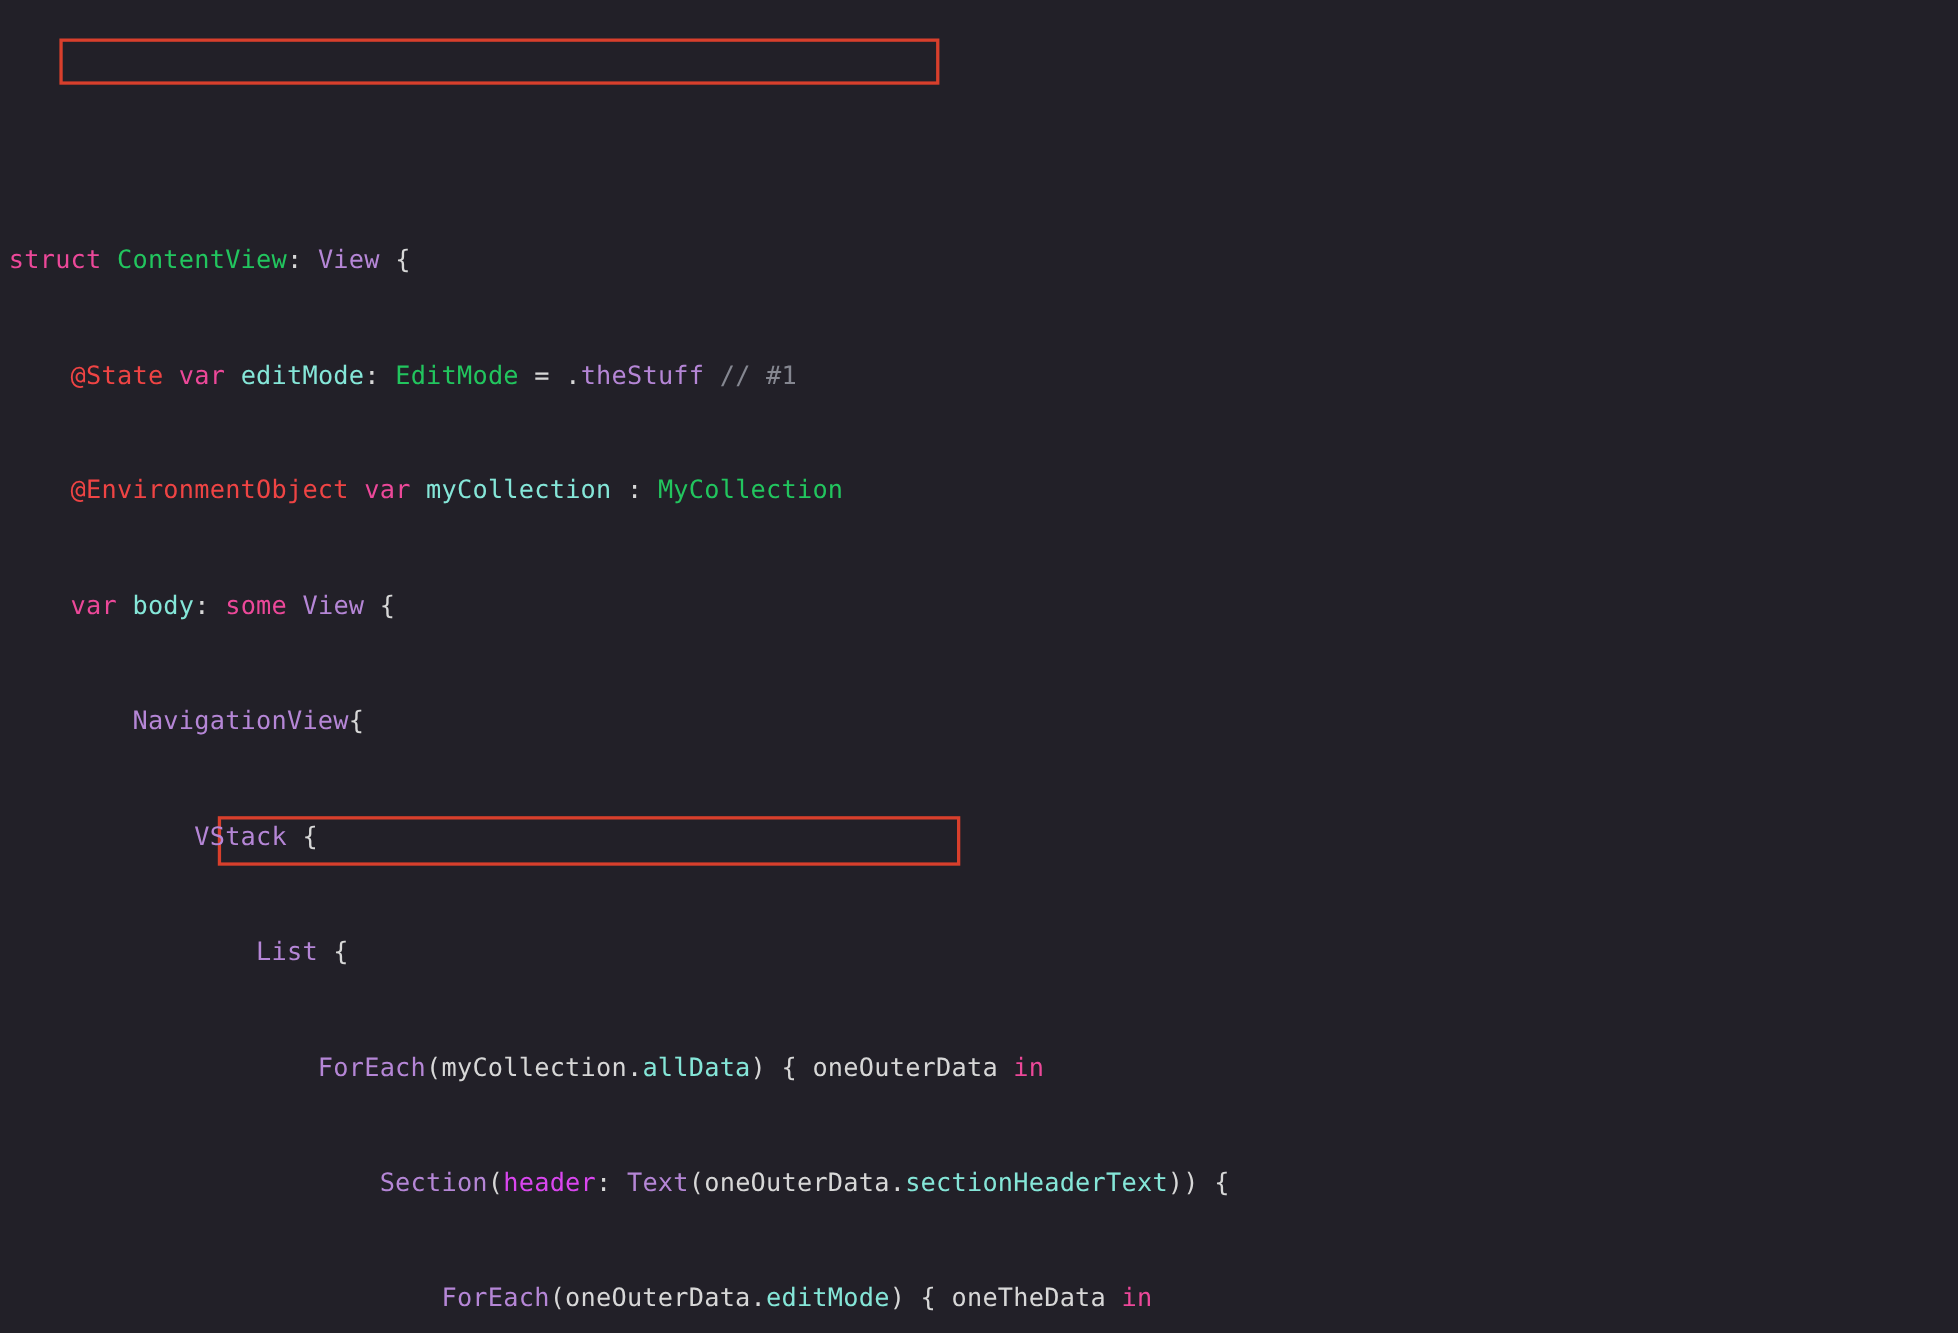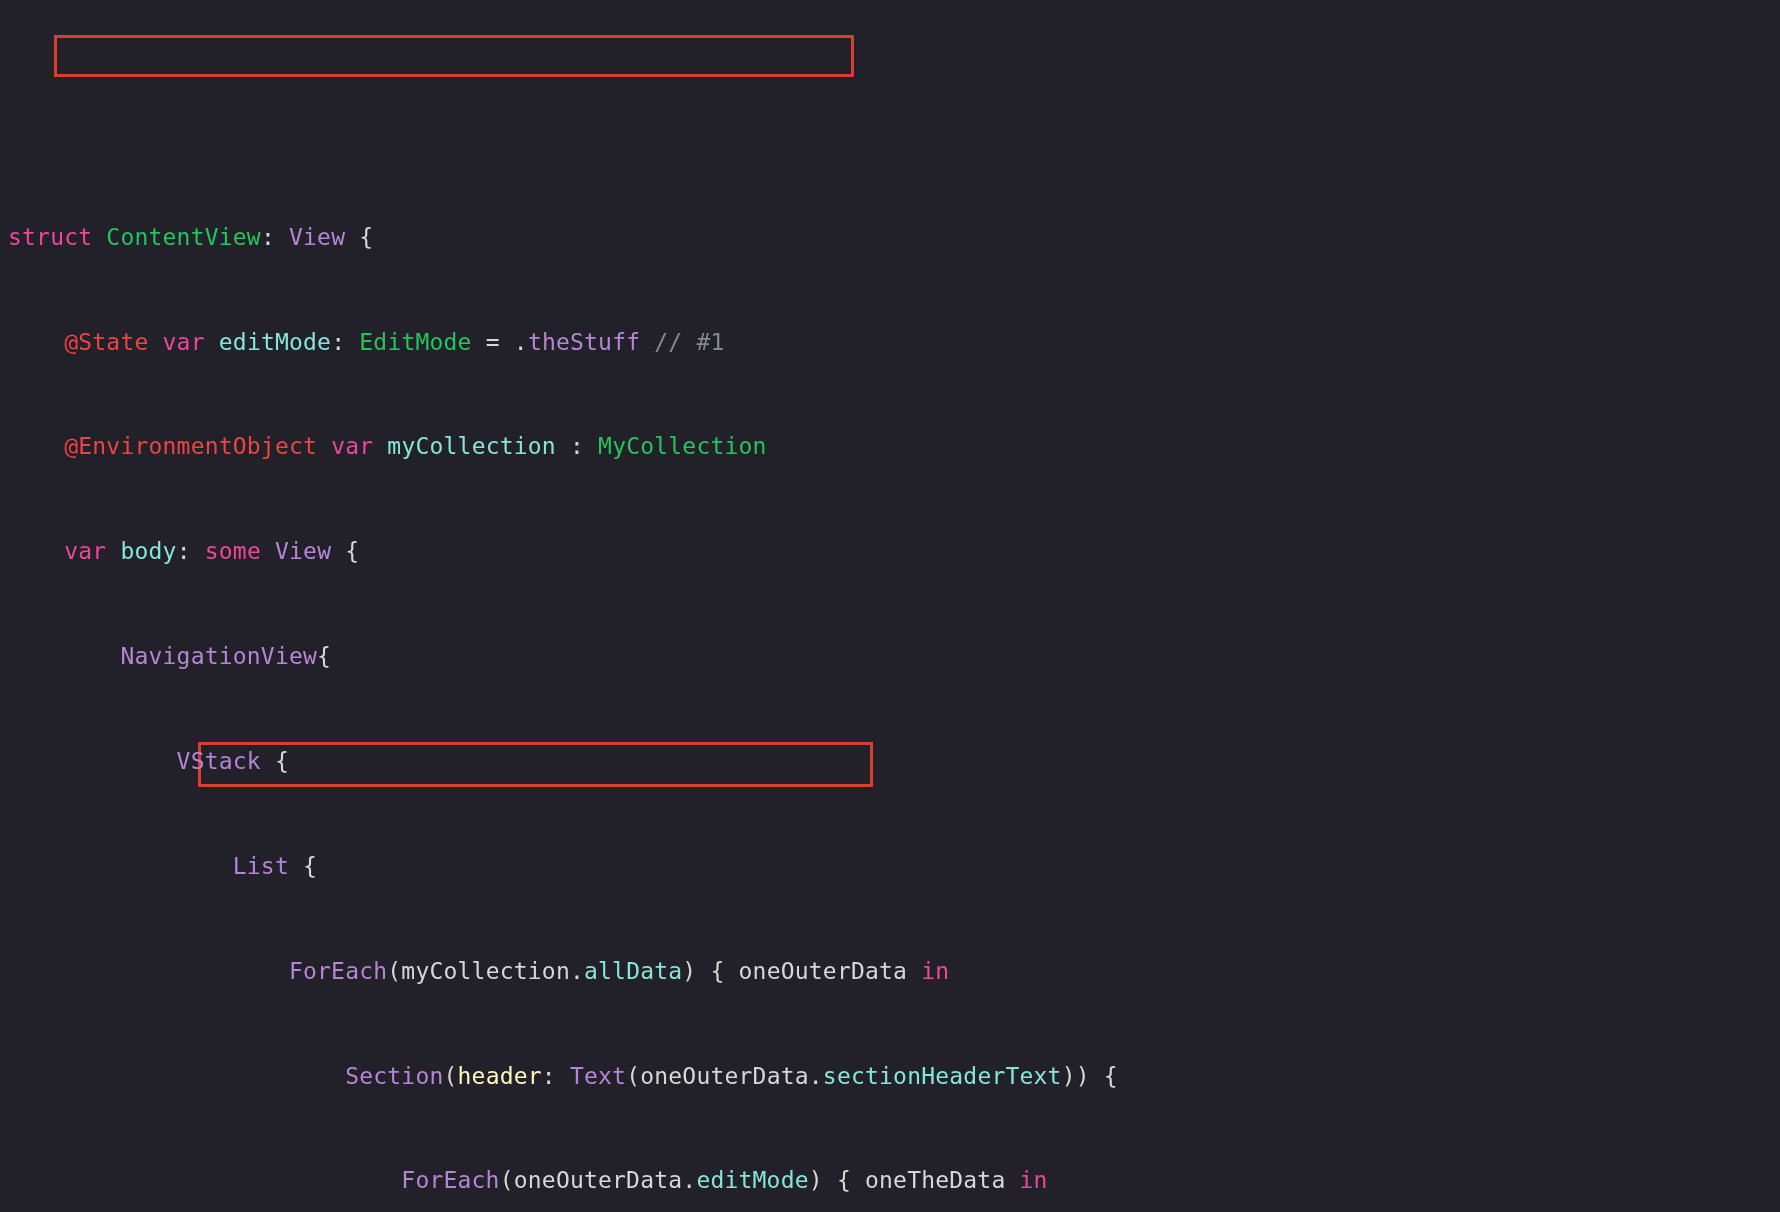--- a/index.html
+++ b/index.html
@@ -22,21 +22,21 @@
     white-space: pre;
   }
   .kw      { color: #ec4899; }   
   .pkw     { color: #ef4444; }   
   .type    { color: #22c55e; }   
   .stdtype { color: #b586d6; text-align: center; }   
   .ident   { color: #d7d7d7; }   
   .prop    { color: #85e6d8; }   
   .dot     { color: #d7d7d7; }
   .enum    { color: #b586d6; }   
-  .argl    { color: #fef9c3; }   
+  .argl    { color: #d946ef; }   
   .comment { color: #858791; }   
   .punct   { color: #d7d7d7; }
 
   .hlbox1, .hlbox2 {
     position: absolute;
     border: 3px solid #d83f2c;
     pointer-events: none;
     box-sizing: border-box;
   }
 </style>

